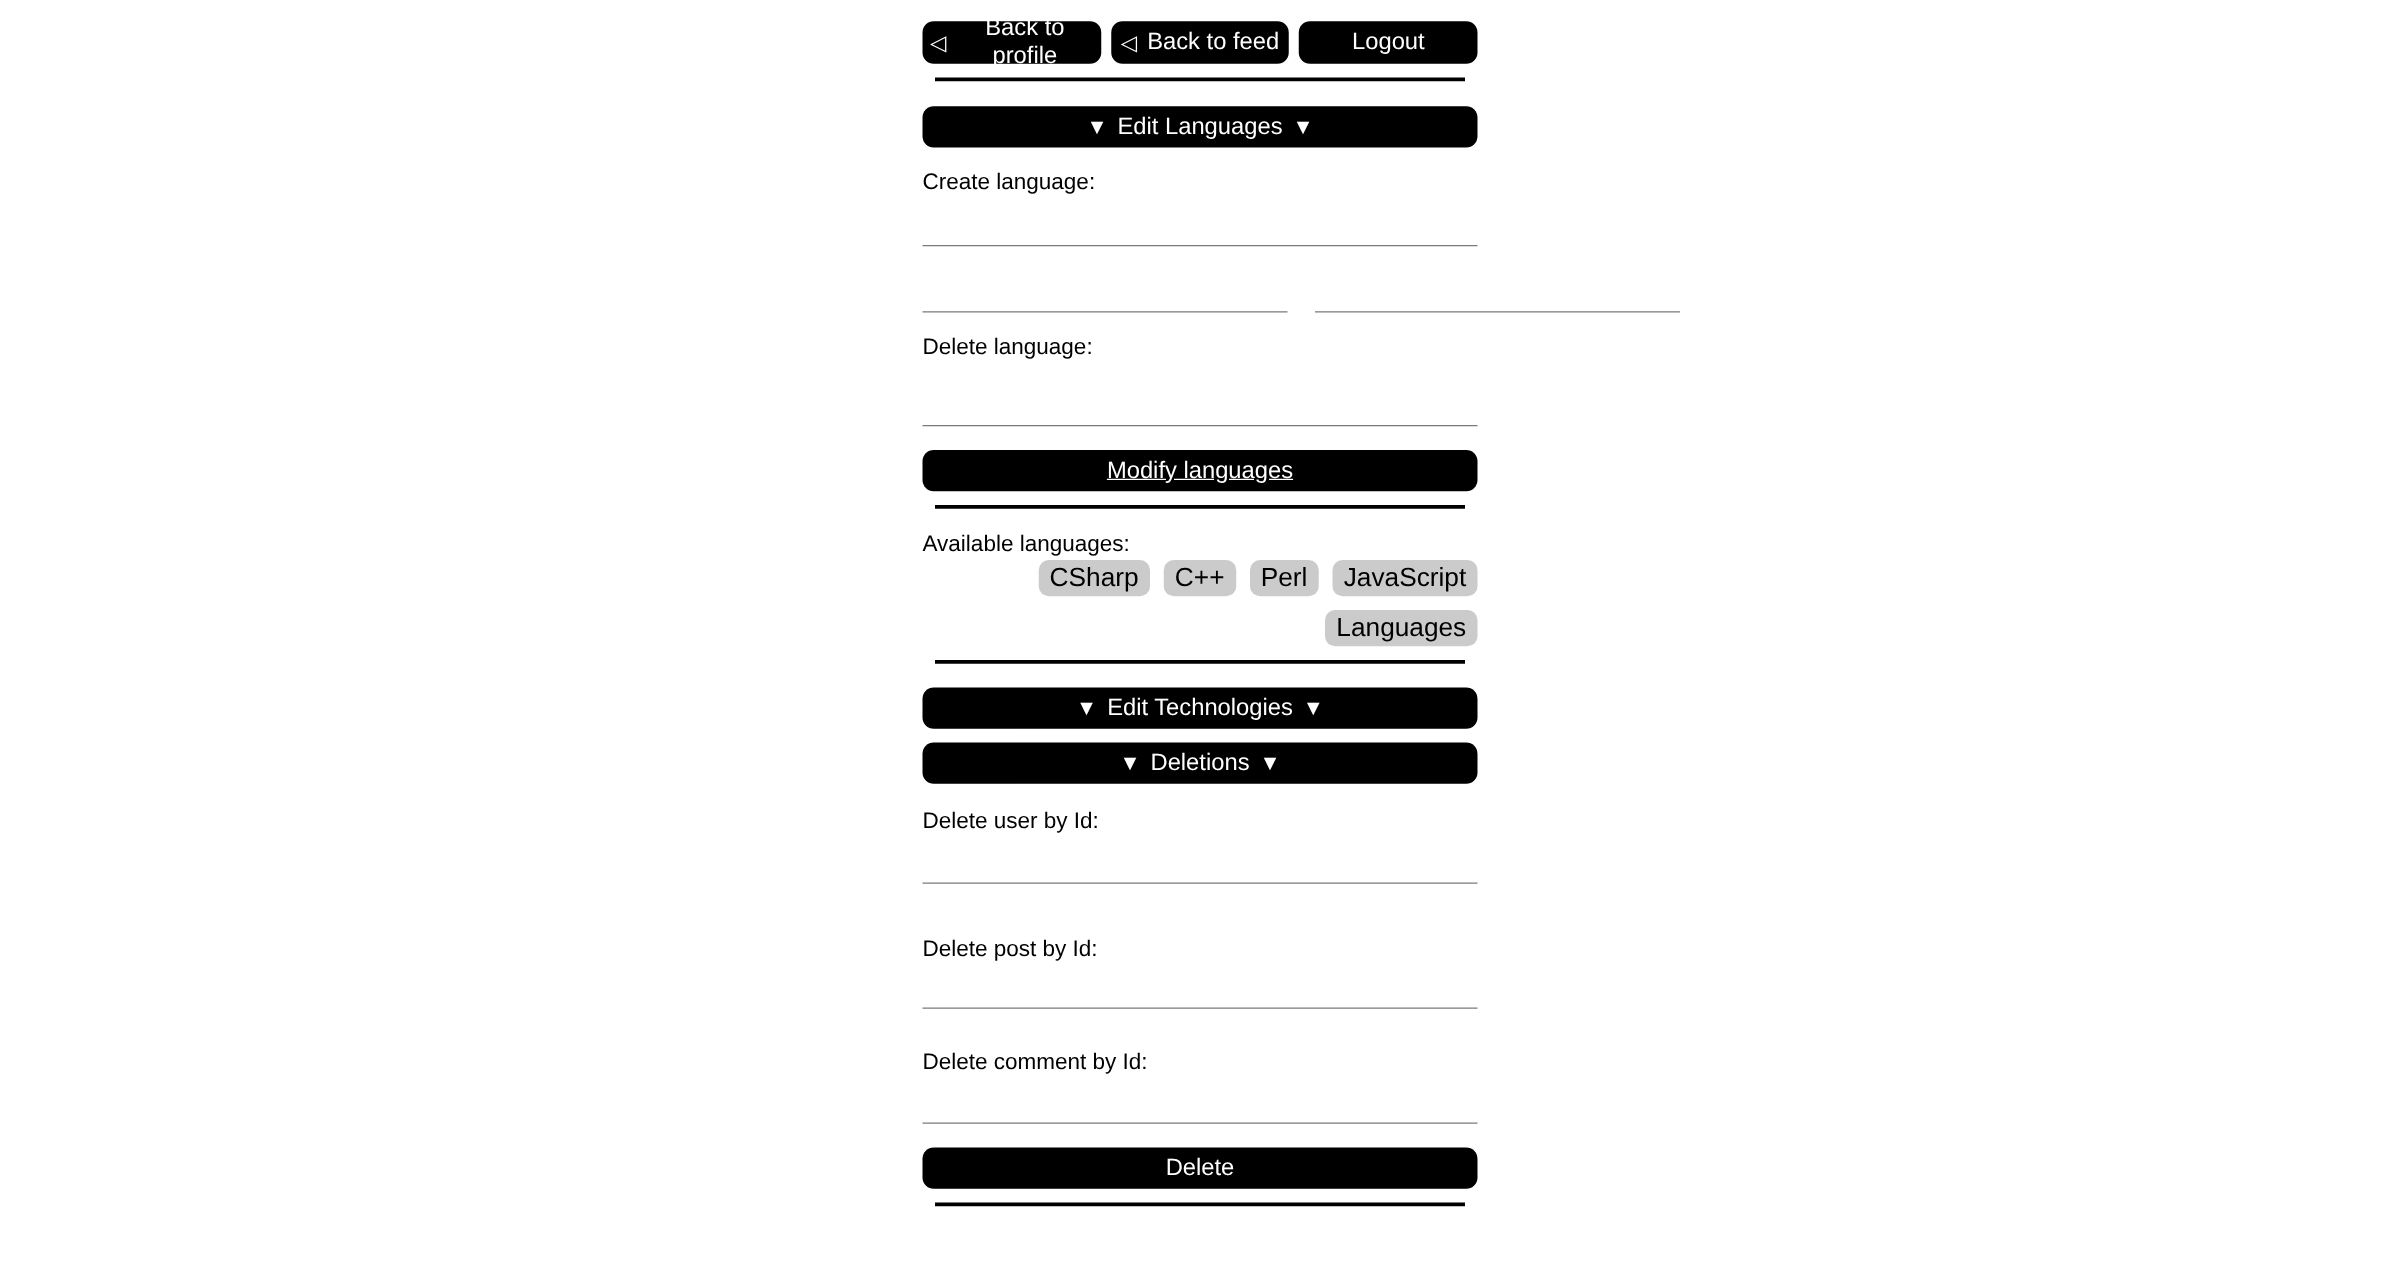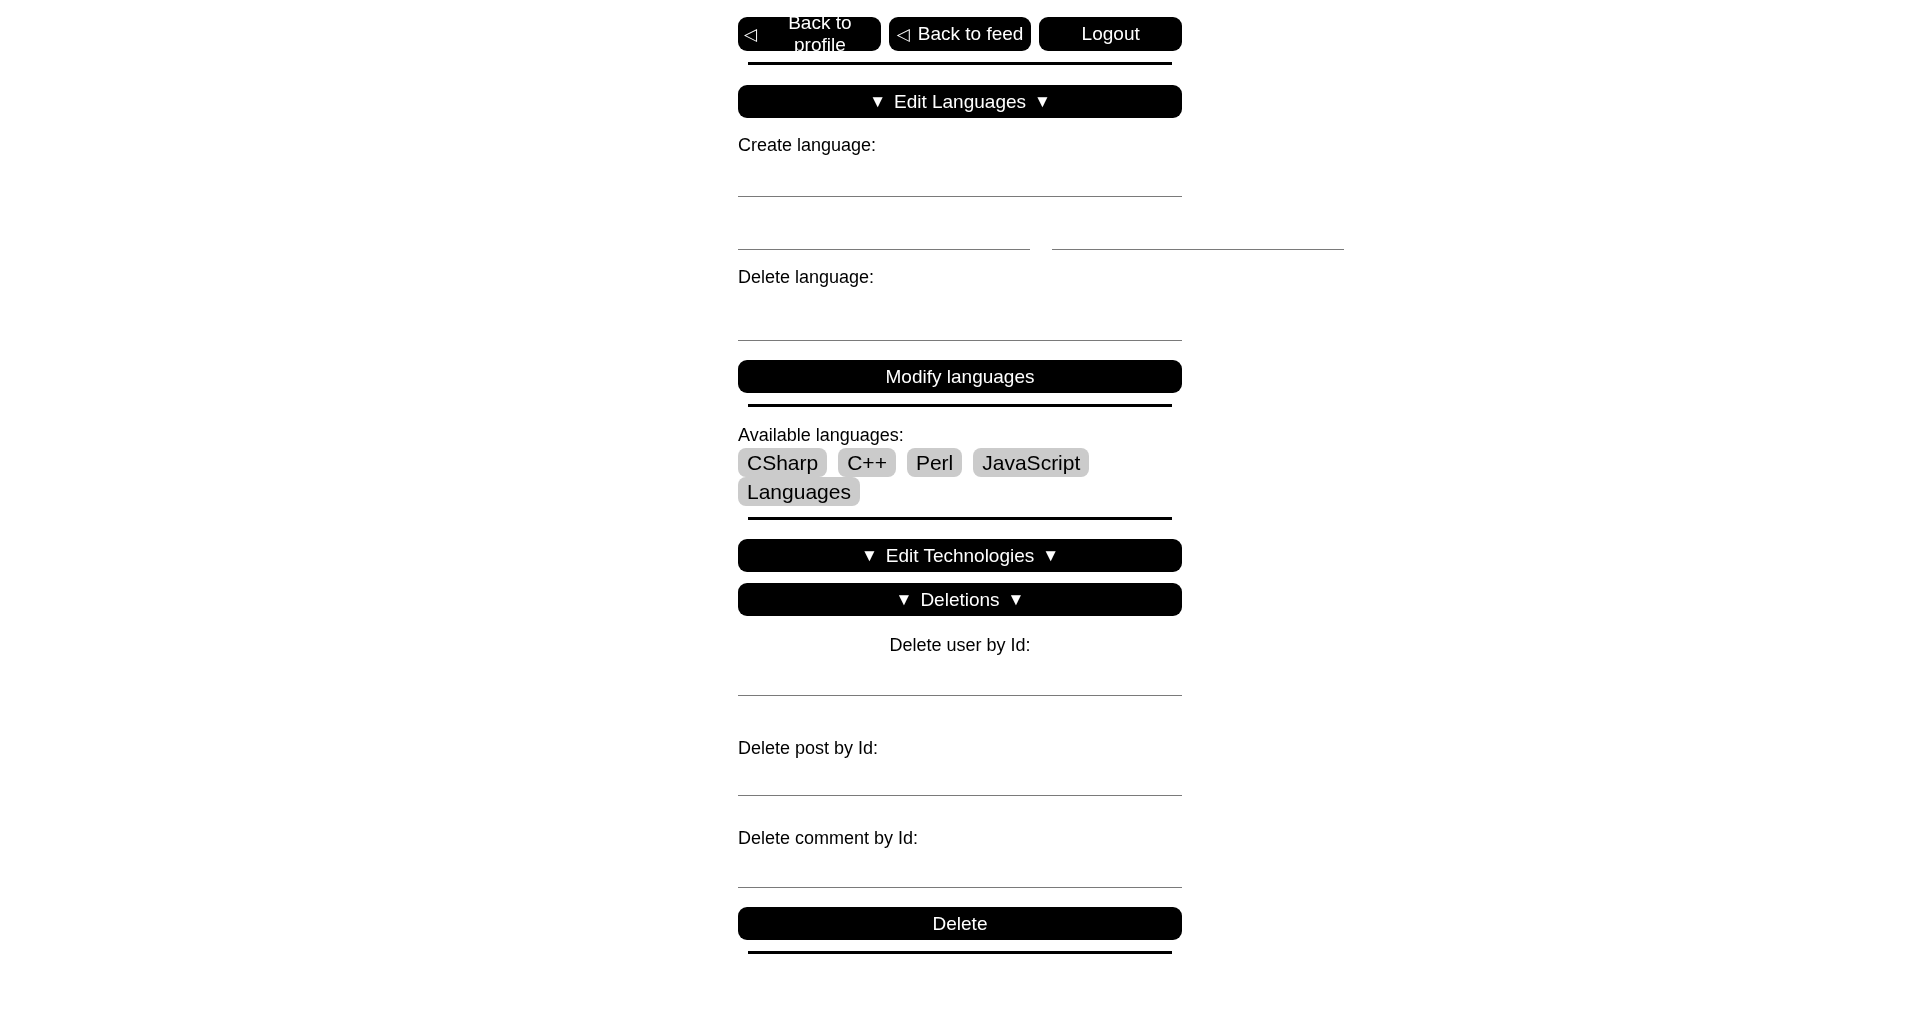--- a/index.html
+++ b/index.html
@@ -60,21 +60,21 @@
   .toggle-dels   { margin-top: 11px; }
   .field-label {
     font-size: 18px;
     line-height: 26px;
     display: block;
   }
   .mt-create   { margin-top: 14px; }
   .mt-update   { margin-top: 13px; }
   .mt-dellang  { margin-top: 14px; }
   .mt-avail    { margin-top: 15px; }
-  .mt-user     { margin-top: 16px; text-align: center; }
+  .mt-user     { margin-top: 16px; }
   .mt-post     { margin-top: 39px; }
   .mt-comment  { margin-top: 29px; }
   .uinput {
     display: block;
     width: 100%;
     border: none;
     border-bottom: 1px solid #7a7a7a;
     background: transparent;
     outline: none;
     font-family: inherit;
@@ -86,27 +86,28 @@
   .h-update  { height: 53px; }
   .h-dellang { height: 51px; }
   .h-user    { height: 38px; }
   .h-post    { height: 35px; }
   .h-comment { height: 37px; }
   .update-row {
     display: flex;
     gap: 22px;
   }
   .update-row .uinput { flex: 1; width: auto; }
-  .modify-btn { margin-top: 19px; }
+  .modify-btn { margin-top: 19px; text-decoration: underline; }
   .delete-btn { margin-top: 19px; }
   .tags {
     display: flex;
     flex-wrap: wrap;
-    gap: 0 11px;
+    gap: 11px 11px;
     margin-top: 0;
+    justify-content: flex-end;
   }
   .tag {
     background: #cbcbcb;
     border-radius: 8px;
     padding: 2px 9px;
     font-size: 21px;
     line-height: 25px;
     display: inline-block;
   }
   .arrow { font-size: 17px; }

